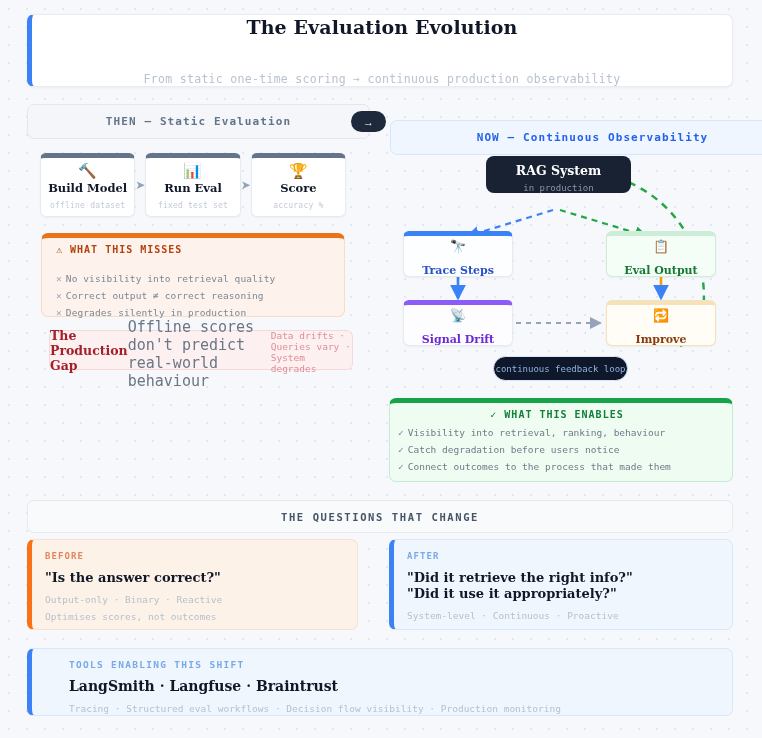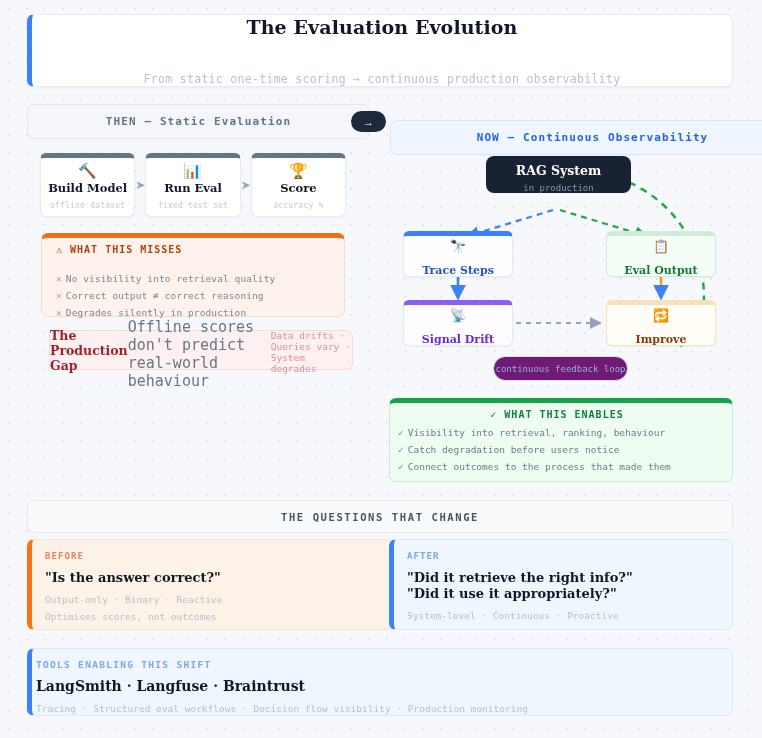--- a/index.html
+++ b/index.html
@@ -159,21 +159,21 @@
   #q-trace .q-label { color: #2950c8; }
   #q-eval   { left: 216px; top: 83px;  border-top: 5px solid #22a745; background:#f4fdf6; border-color:#cdeed6; }
   #q-eval .q-label { color: #157a33; }
   #q-signal { left: 13px;  top: 152px; border-top: 5px solid #8b5cf6; background:#fdfdff; }
   #q-signal .q-label { color: #6d28d9; }
   #q-improve{ left: 216px; top: 152px; border-top: 5px solid #f59e0b; background:#fffdf6; border-color:#f5e2bb; }
   #q-improve .q-label { color: #8a3a10; }
 
   .loop-chip {
     position: absolute; left: 103px; top: 208px; width: 135px; height: 25px;
-    background: #701a75; border: 1px solid #d9e7fa; border-radius: 13px;
+    background: #0f172a; border: 1px solid #d9e7fa; border-radius: 13px;
     display: flex; align-items: center; justify-content: center; z-index: 3;
   }
   .loop-chip span {
     font-family: "DejaVu Sans Mono", "Liberation Mono", monospace;
     font-size: 9px; color: #8fb2e0;
   }
 
   
   .enables {
     position: absolute; left: 389px; top: 398px; width: 344px; height: 84px;
@@ -202,21 +202,21 @@
     font-family: "DejaVu Sans Mono", "Liberation Mono", monospace;
     font-size: 10.5px; font-weight: bold; color: #475569; letter-spacing: 1.6px;
   }
 
   
   .ba {
     position: absolute; top: 539px; height: 91px; border-radius: 7px;
     padding: 11px 15px 0 13px;
   }
   #before {
-    left: 27px; width: 366px;
+    left: 27px; width: 331px;
     background: #fdf2e7; border: 1px solid #f8e2cd; border-left: 5px solid #f97316;
   }
   #after {
     left: 389px; width: 344px;
     background: #eff6fe; border: 1px solid #d8e8fb; border-left: 5px solid #3b82f6;
   }
   .ba-kicker {
     font-family: "DejaVu Sans Mono", "Liberation Mono", monospace;
     font-size: 9px; font-weight: bold; letter-spacing: 1.1px;
   }
@@ -230,21 +230,21 @@
   .ba-meta {
     font-family: "DejaVu Sans Mono", "Liberation Mono", monospace;
     font-size: 9.5px; color: #b7c0cc; margin-top: 9px;
   }
   .ba-meta2 { margin-top: 6px; }
 
   
   .tools {
     position: absolute; left: 27px; top: 648px; width: 706px; height: 68px;
     background: #eff6fe; border: 1px solid #d8e8fb; border-left: 5px solid #3b82f6;
-    border-radius: 7px; padding: 10px 0 0 4px;
+    border-radius: 7px; padding: 10px 0 0 37px;
   }
   .tools-kicker {
     font-family: "DejaVu Sans Mono", "Liberation Mono", monospace;
     font-size: 9.5px; font-weight: bold; color: #7aa9e8; letter-spacing: 1.3px;
   }
   .tools-names {
     font-family: "DejaVu Serif", "Liberation Serif", serif;
     font-weight: bold; font-size: 14px; color: #101828; margin-top: 8px;
   }
   .tools-meta {

